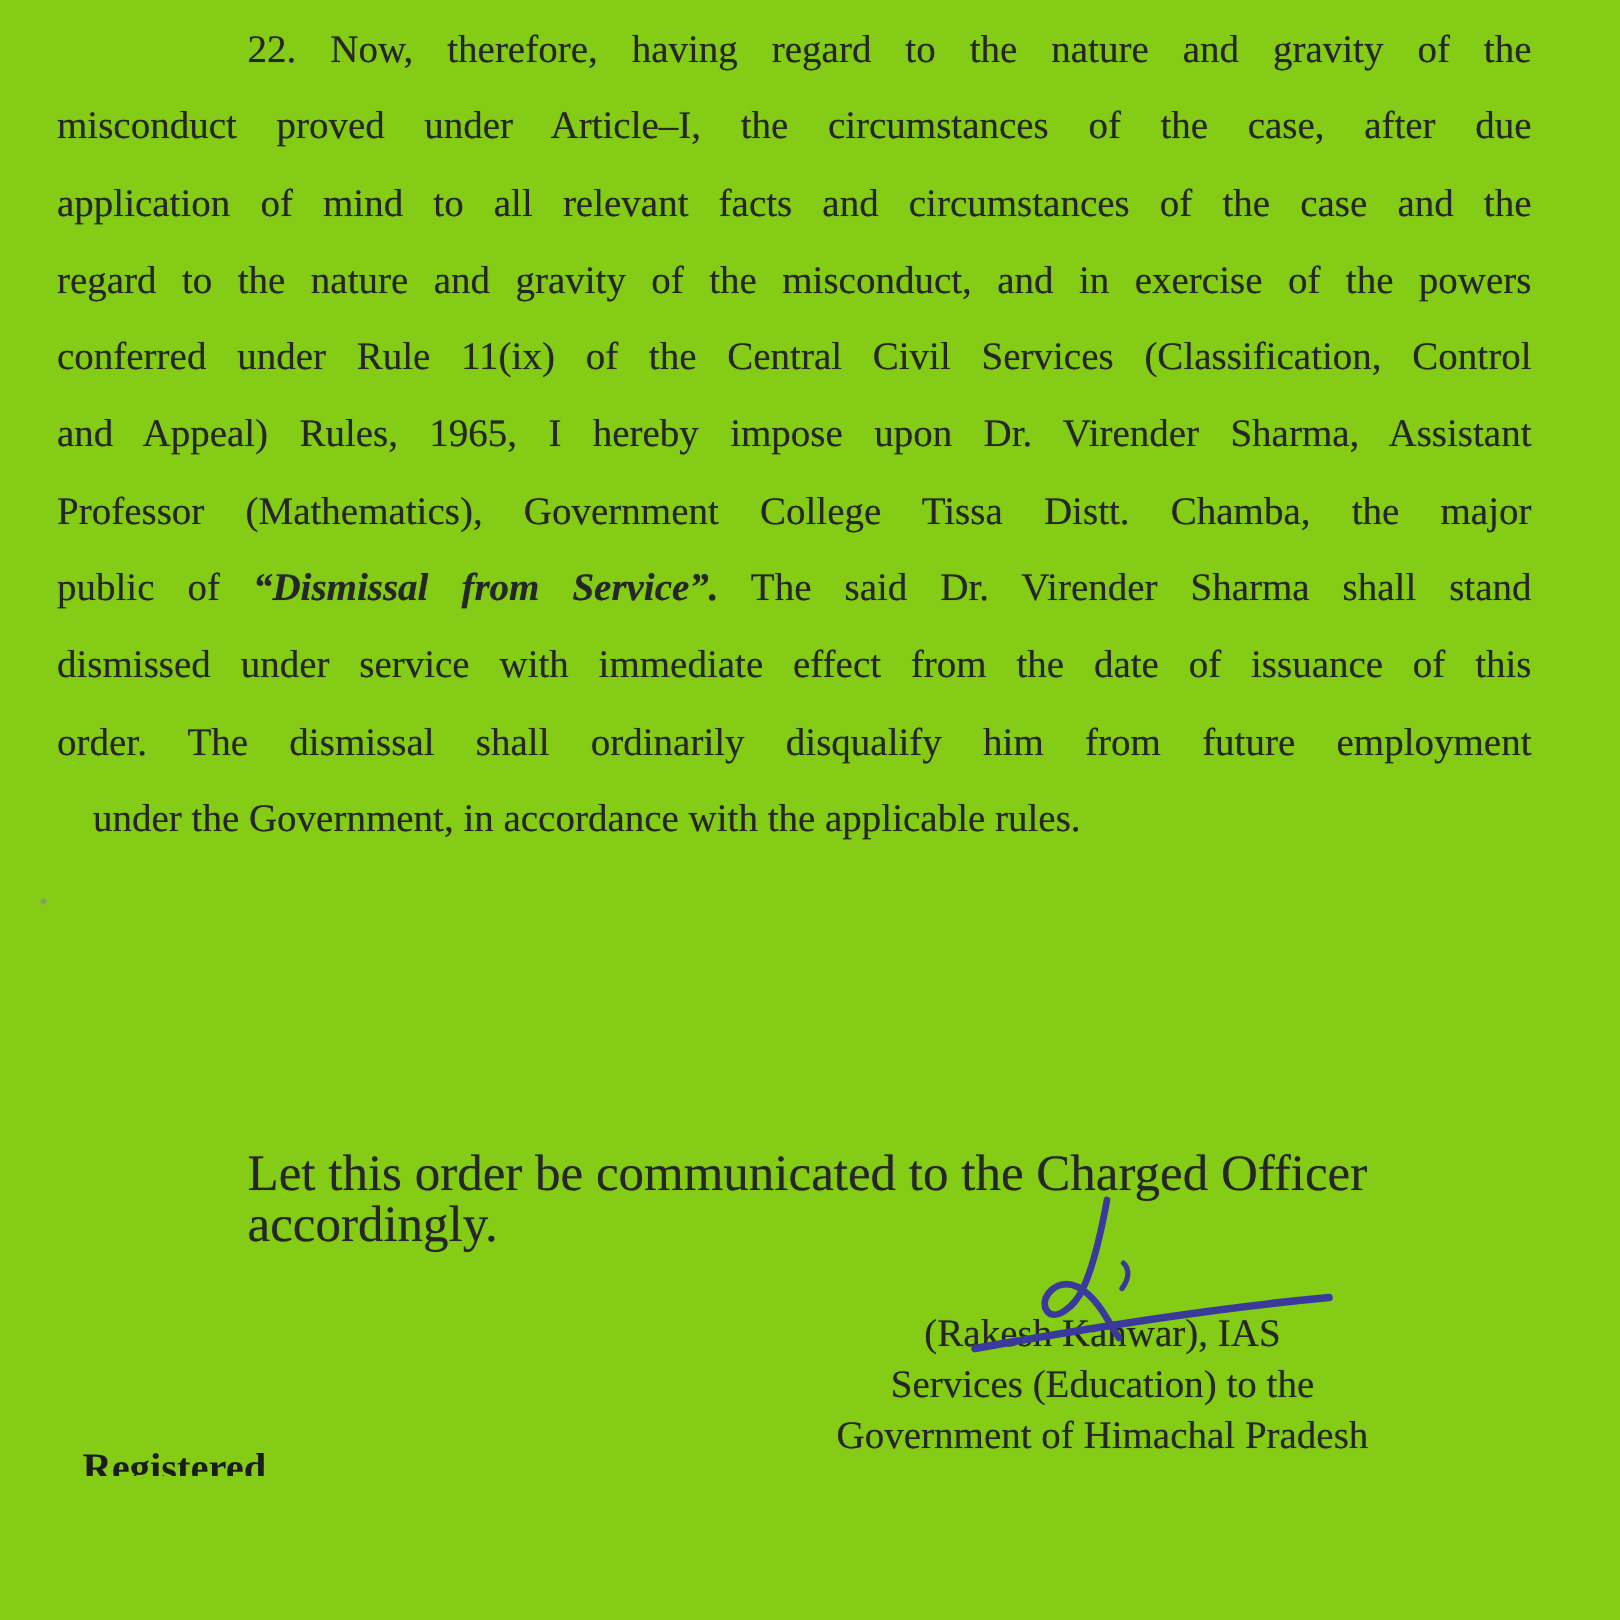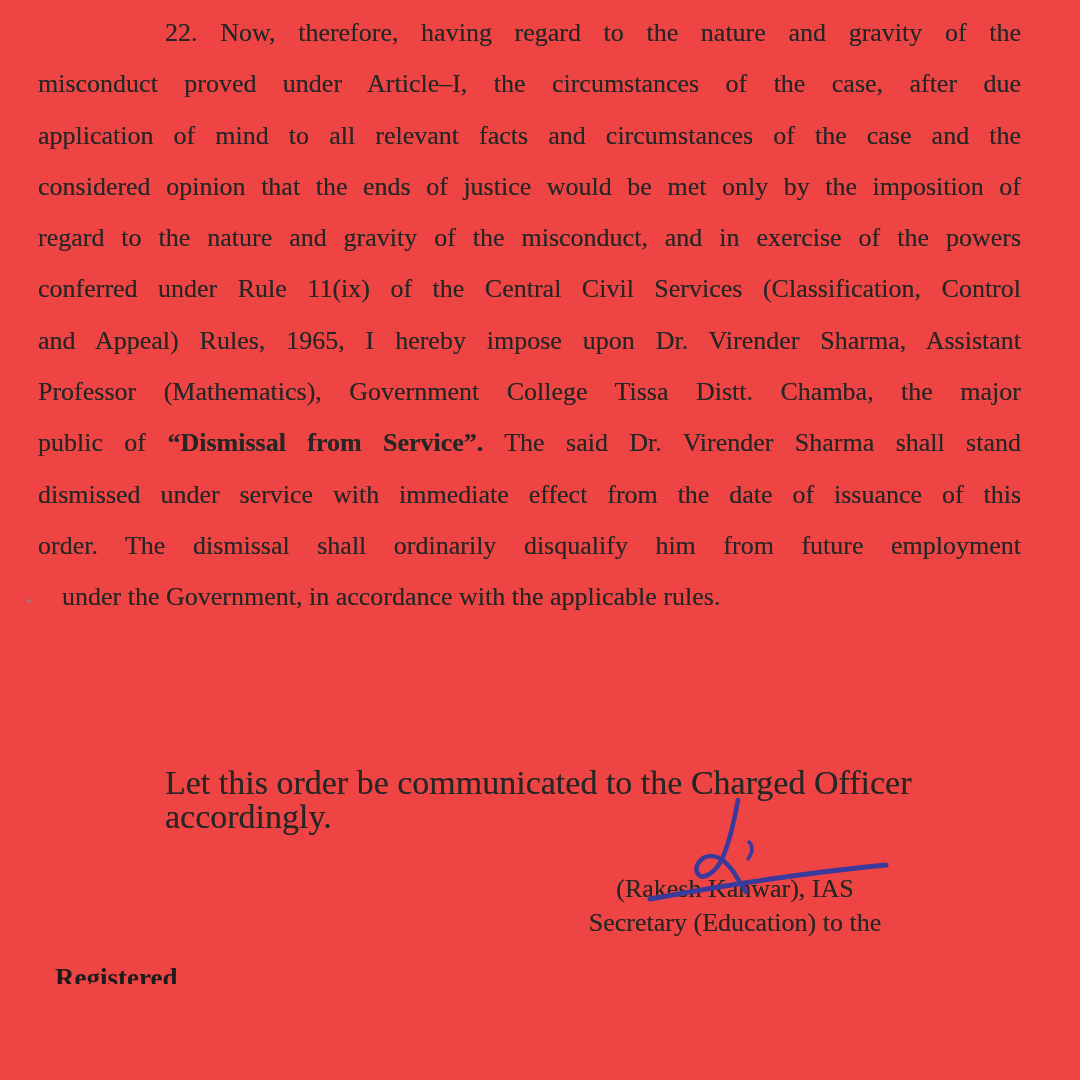--- a/index.html
+++ b/index.html
@@ -1,20 +1,20 @@
 <!DOCTYPE html>
 <html><head>
 <meta charset="utf-8">
 <style>
   html, body { margin: 0; padding: 0; background: #ffffff; }
   .page {
     position: relative;
     width: 1080px;
     height: 1080px;
-    background: #ef4444;
+    background: #84cc16;
     overflow: hidden;
     font-family: "Liberation Serif", "DejaVu Serif", serif;
     color: #262626;
   }
   
   .para {
     position: absolute;
     top: 7px;
     left: 38px;
     width: 983px;
@@ -24,20 +24,21 @@
   }
   .pline {
     text-align: justify;
     text-align-last: justify;
     white-space: normal;
   }
   .pline.indent { text-indent: 127px; }
   .pline.last { text-align: left; text-align-last: left; margin-left: 24px; }
   .emph {
     font-weight: bold;
+    font-style: italic;
   }
   
   .closing {
     position: absolute;
     top: 766px;
     left: 165px;
     font-size: 34px;
     line-height: 34px;
     text-shadow: 0 0 0.5px rgba(40,40,40,0.55);
   }
@@ -86,38 +87,38 @@
 </style>
 </head>
 <body>
 
 <div class="page">
 
   <div class="para">
     <div class="pline indent">22. Now, therefore, having regard to the nature and gravity of the</div>
     <div class="pline">misconduct proved under Article–I, the circumstances of the case, after due</div>
     <div class="pline">application of mind to all relevant facts and circumstances of the case and the</div>
-    <div class="pline">considered opinion that the ends of justice would be met only by the imposition of</div>
     <div class="pline">regard to the nature and gravity of the misconduct, and in exercise of the powers</div>
     <div class="pline">conferred under Rule 11(ix) of the Central Civil Services (Classification, Control</div>
     <div class="pline">and Appeal) Rules, 1965, I hereby impose upon Dr. Virender Sharma, Assistant</div>
     <div class="pline">Professor (Mathematics), Government College Tissa Distt. Chamba, the major</div>
     <div class="pline"><span>public of </span><span class="emph">“Dismissal from Service”.</span><span> The said Dr. Virender Sharma shall stand</span></div>
     <div class="pline">dismissed under service with immediate effect from the date of issuance of this</div>
     <div class="pline">order. The dismissal shall ordinarily disqualify him from future employment</div>
     <div class="pline last">under the Government, in accordance with the applicable rules.</div>
   </div>
 
   <div class="artifact-dot"></div>
 
   <div class="closing">Let this order be communicated to the Charged Officer accordingly.</div>
 
   <div class="sig-block">
     <div>(Rakesh Kanwar), IAS</div>
-    <div>Secretary (Education) to the</div>
+    <div>Services (Education) to the</div>
+    <div>Government of Himachal Pradesh</div>
   </div>
 
   <svg class="ink-layer" viewBox="0 0 1080 1080">
     <path d="M 738 800 C 734 822, 729 844, 722 859 C 716 872, 703 881, 698 874 C 693 867, 701 856, 711 856 C 721 856, 731 867, 738 879 L 746 892" fill="none" stroke-linecap="round" stroke-width="4.5" stroke="#3a3a9c"></path>
     <path d="M 650 899 C 716 887, 800 873, 886 865" fill="none" stroke-linecap="round" stroke-width="5" stroke="#3a3a9c"></path>
     <path d="M 749 842 C 753 846, 753 852, 748 859" fill="none" stroke-linecap="round" stroke-width="3.5" stroke="#3a3a9c"></path>
   </svg>
 
   <div class="registered">Registered</div>
 

